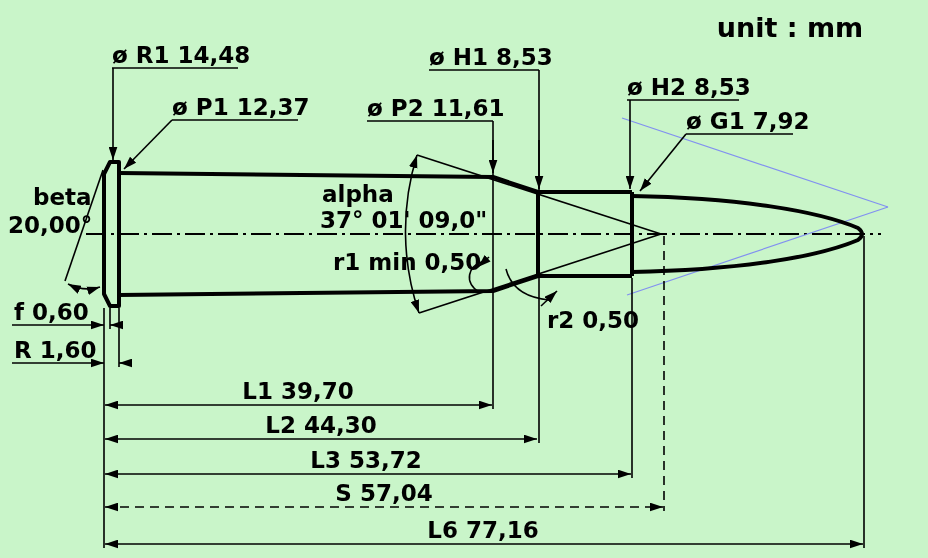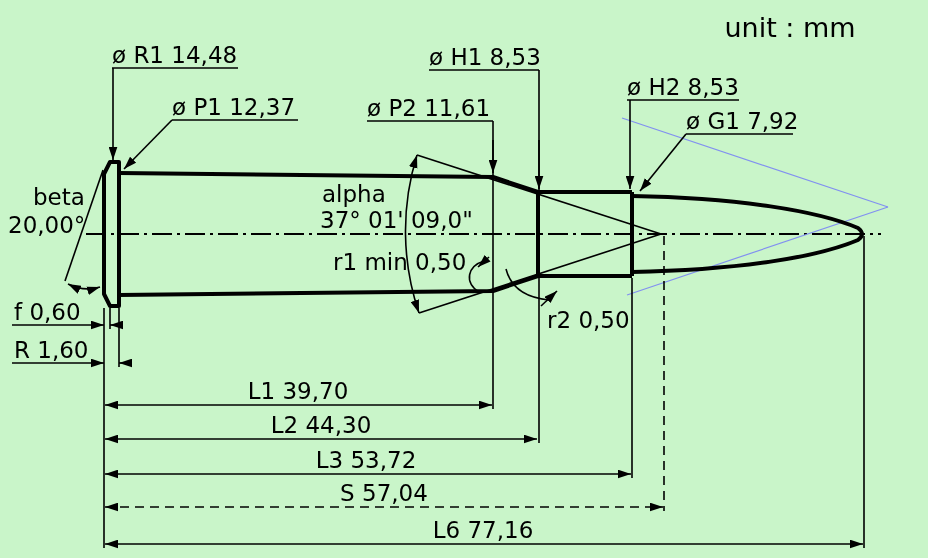--- a/index.html
+++ b/index.html
@@ -1,17 +1,17 @@
 <!DOCTYPE html>
 <html><head>
 <meta charset="utf-8">
 <style>
   html,body{margin:0;padding:0;}
   body{width:928px;height:558px;overflow:hidden;}
-  .stage{width:928px;height:558px;background:#c9f5c9;}
+  .stage{width:928px;height:558px;background:#c9f5c9;font-weight:bold;}
   svg{display:block;}
   .lbl{font-family:"DejaVu Sans",sans-serif;font-size:23px;fill:#000;}
   .unit{font-family:"DejaVu Sans",sans-serif;font-size:27px;fill:#000;}
   .mid{text-anchor:middle;}
   .thick{stroke:#000;stroke-width:4;fill:none;stroke-linejoin:round;stroke-linecap:butt;}
   .thin{stroke:#000;stroke-width:1.6;fill:none;}
   .blue{stroke:#8290f0;stroke-width:1.2;fill:none;}
   .cl{stroke:#000;stroke-width:2.2;fill:none;stroke-dasharray:20 5 3 5;}
   .dash{stroke-dasharray:9 6;}
 </style>

